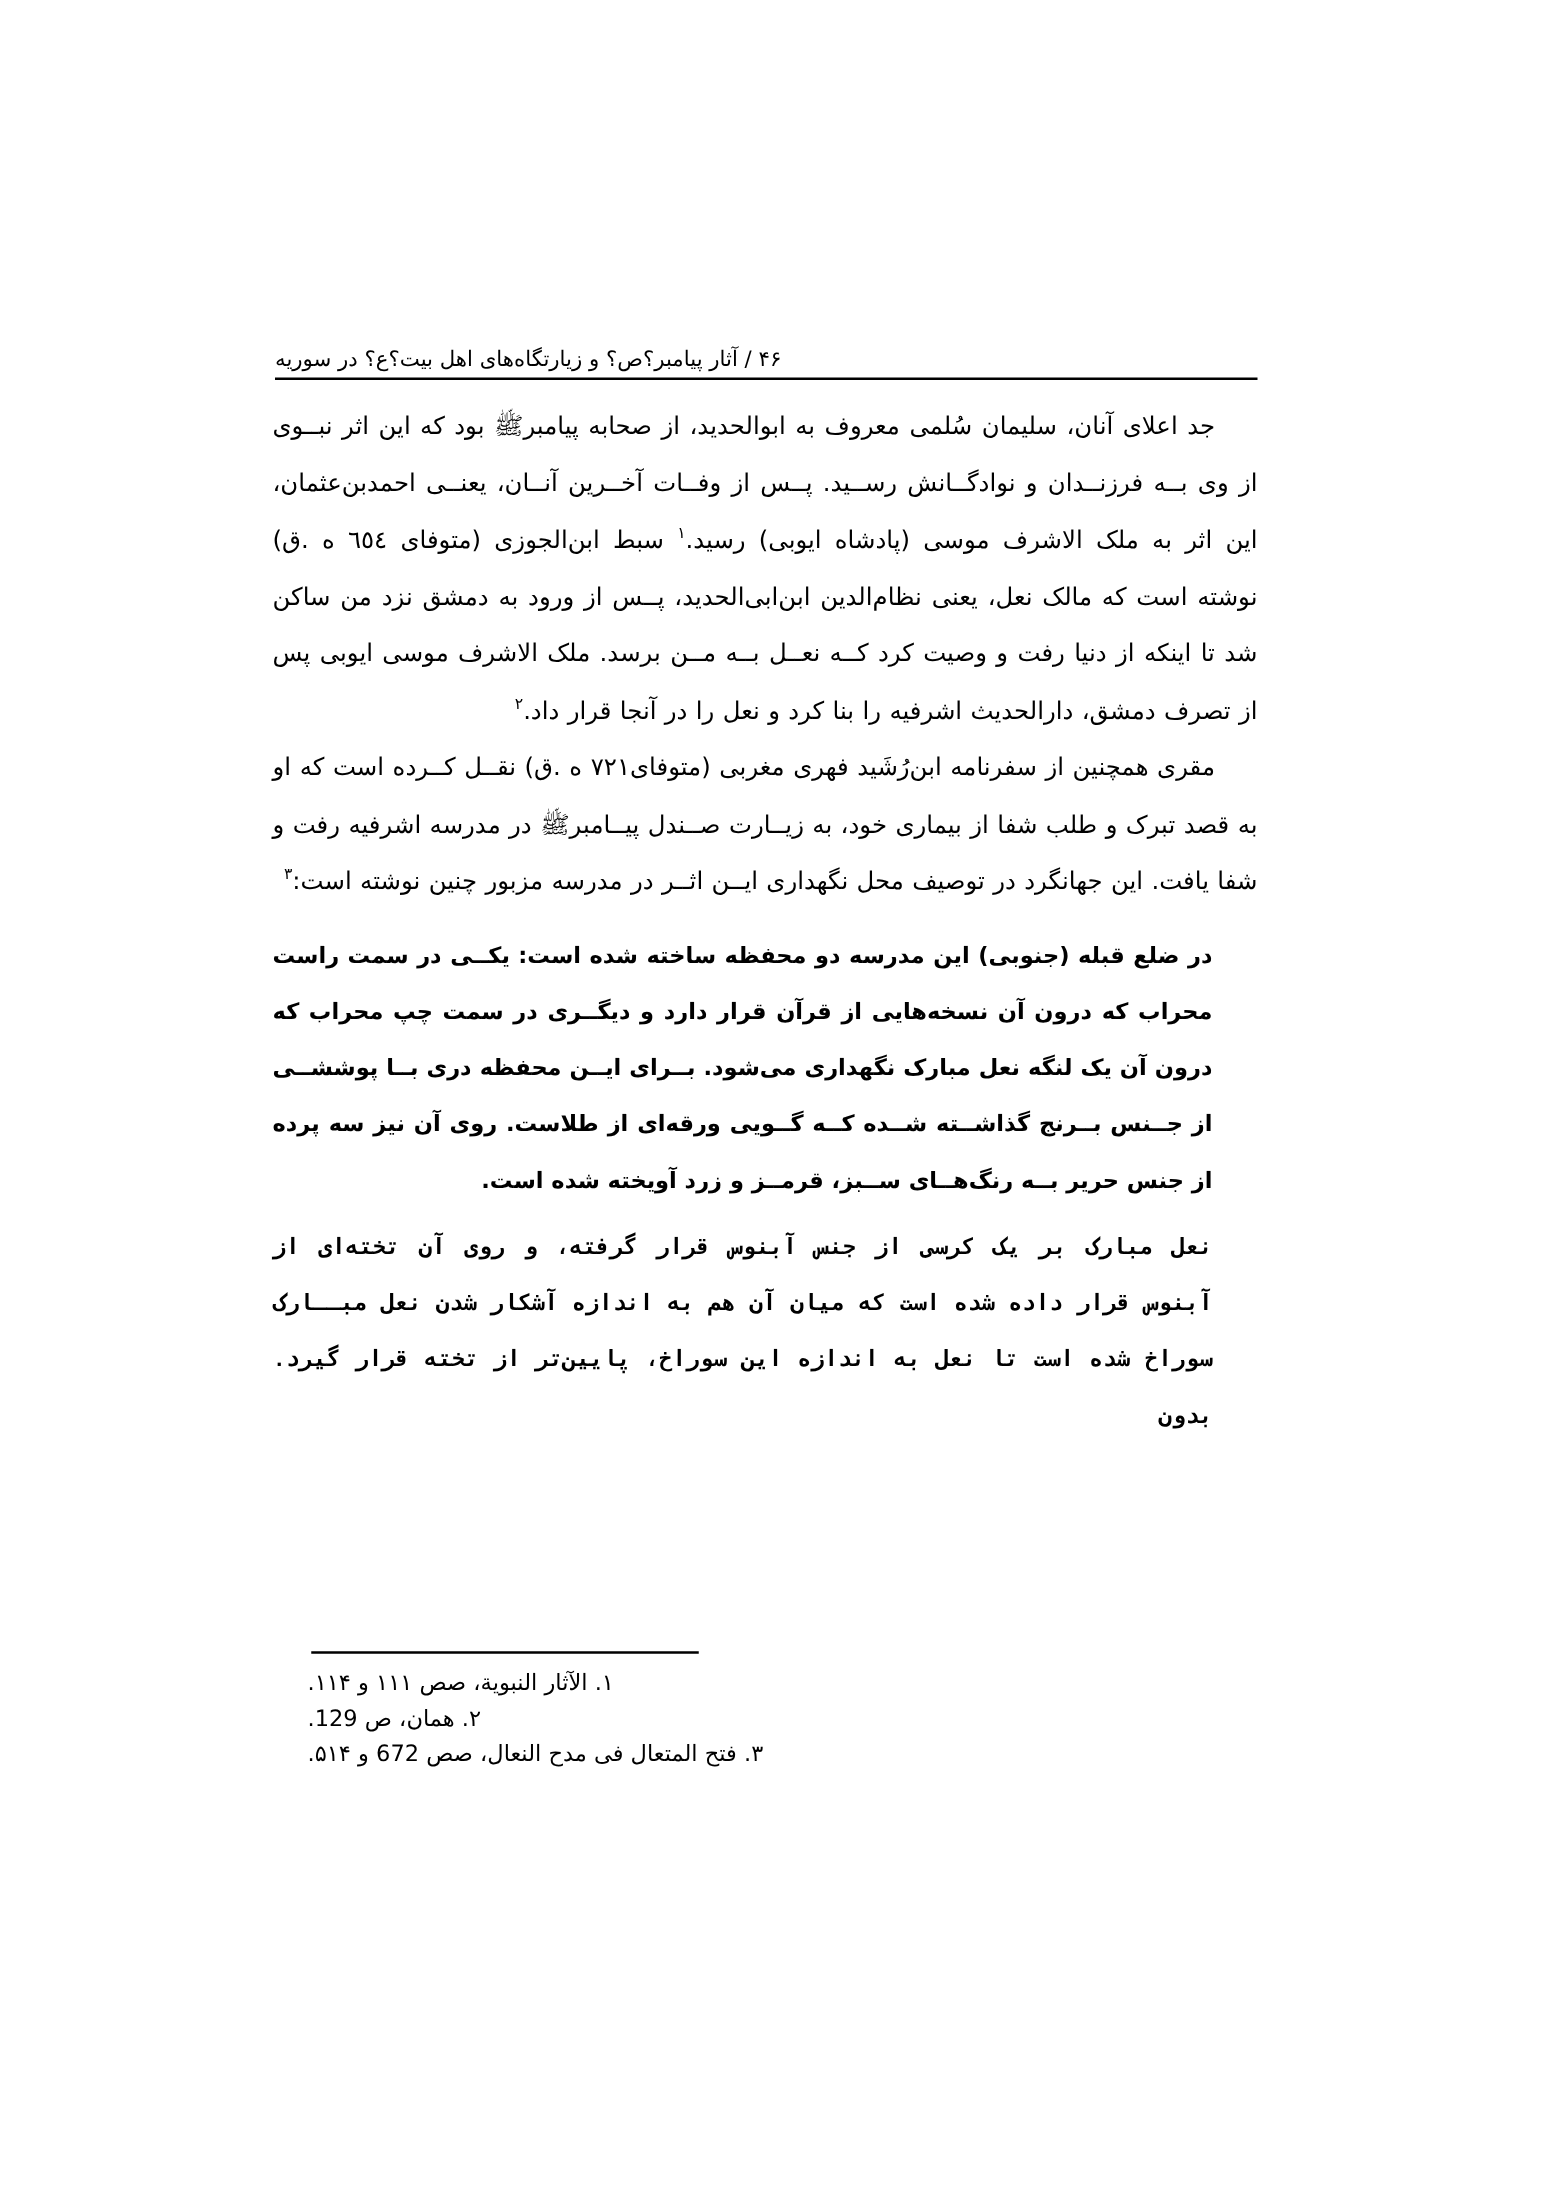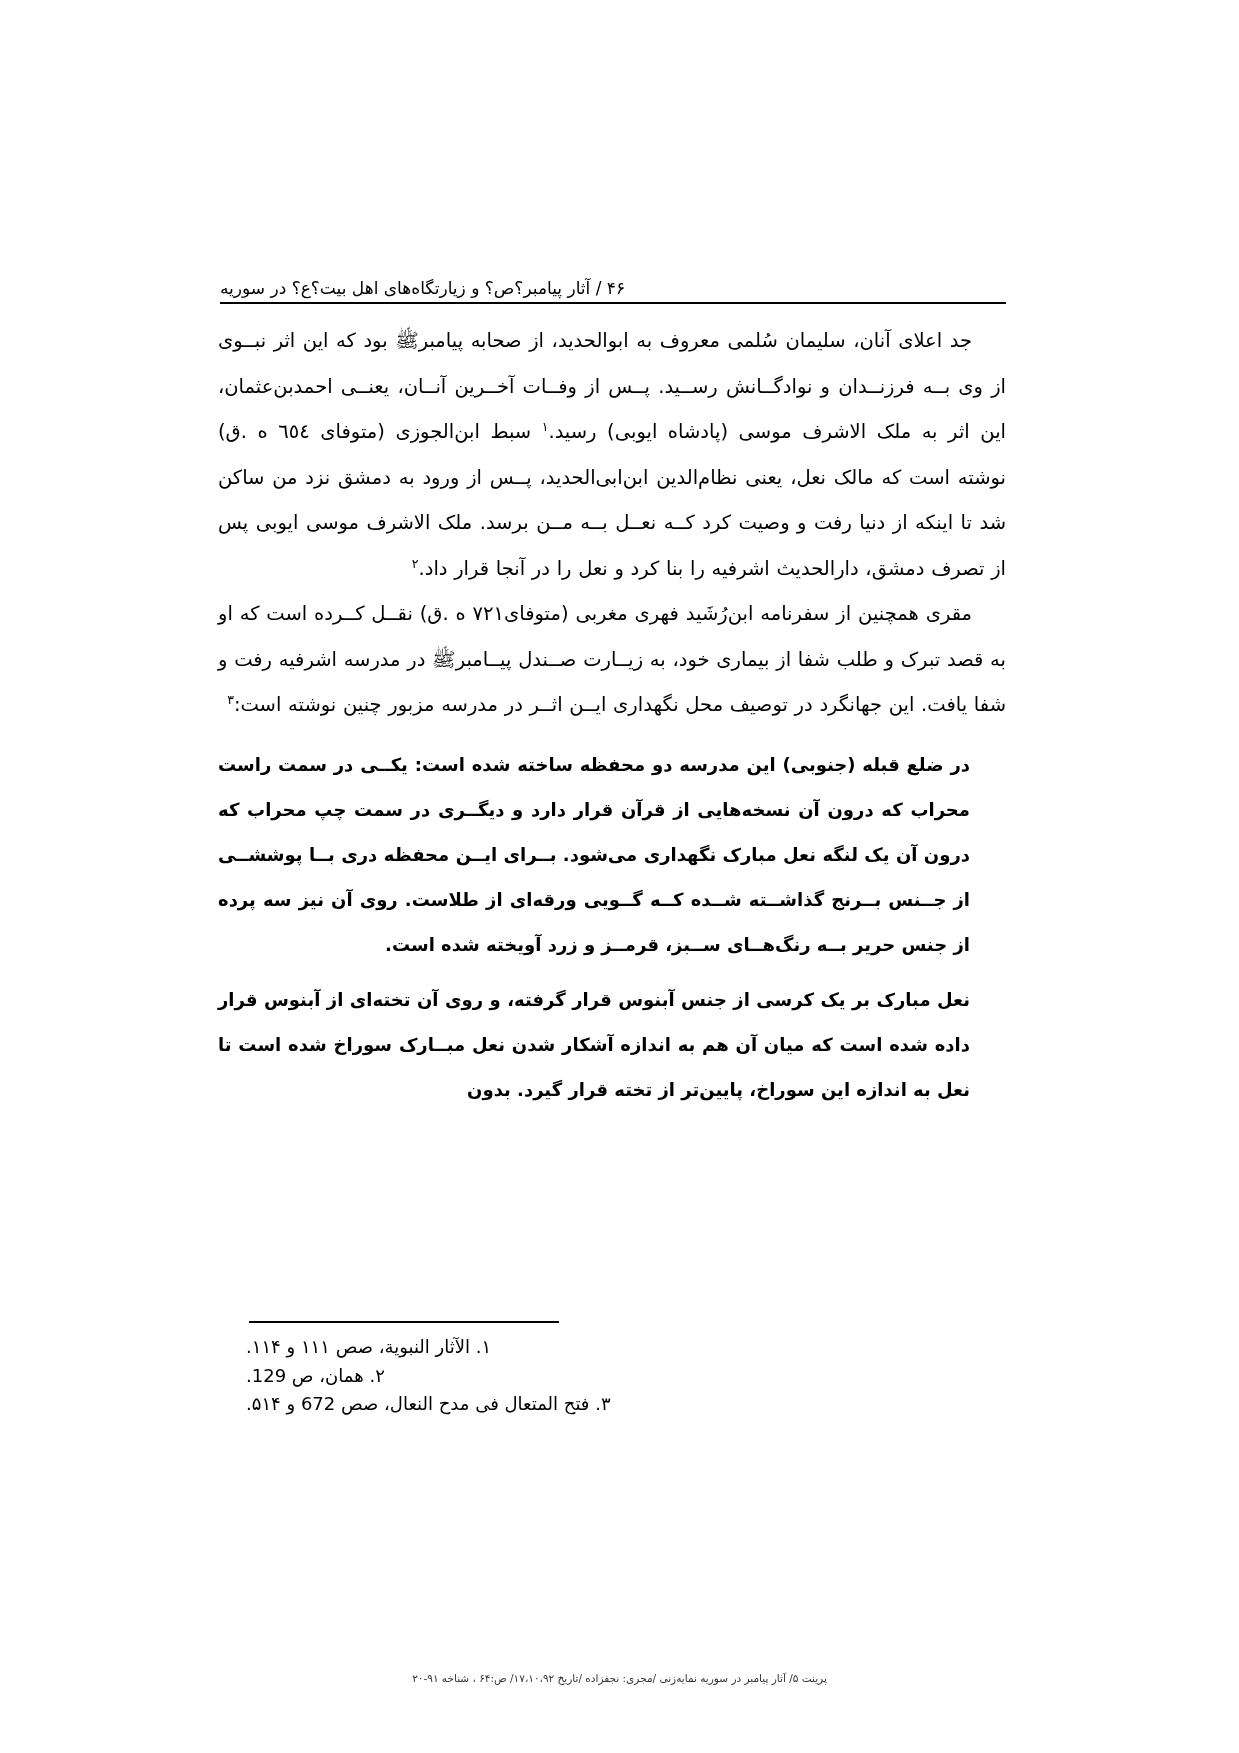--- a/index.html
+++ b/index.html
@@ -63,21 +63,21 @@
     padding: 0 36px 0 0;
   }
   .quote-block p {
     margin: 0;
     font-size: 18px;
     line-height: 45px;
     font-weight: bold;
     text-align: justify;
     direction: rtl;
   }
-  .quote-block p + p { margin-top: 10px; }
+  .quote-block p + p { margin-top: 10px; font-family: Liberation Mono, monospace; }
   sup.fn {
     font-size: 12.5px;
     vertical-align: super;
     line-height: 0;
   }
   
   .fn-rule {
     position: absolute;
     top: 1321px;
     right: 680px;
@@ -145,15 +145,14 @@
     <div class="fn-line">
       <span>۲.</span>
       <span>همان، ص 129.</span>
     </div>
     <div class="fn-line">
       <span>۳.</span>
       <span>فتح المتعال فی مدح النعال، صص 672 و ۵۱۴.</span>
     </div>
   </div>
 
-  <div class="stamp">پرینت ۵/ آثار پیامبر در سوریه نمایه‌زنی /مجری: نجفزاده /تاریخ ۱۷،۱۰،۹۲/ ص:۶۴ ، شناخه ۹۱-۲۰</div>
 
 </div>
 
 </body></html>

